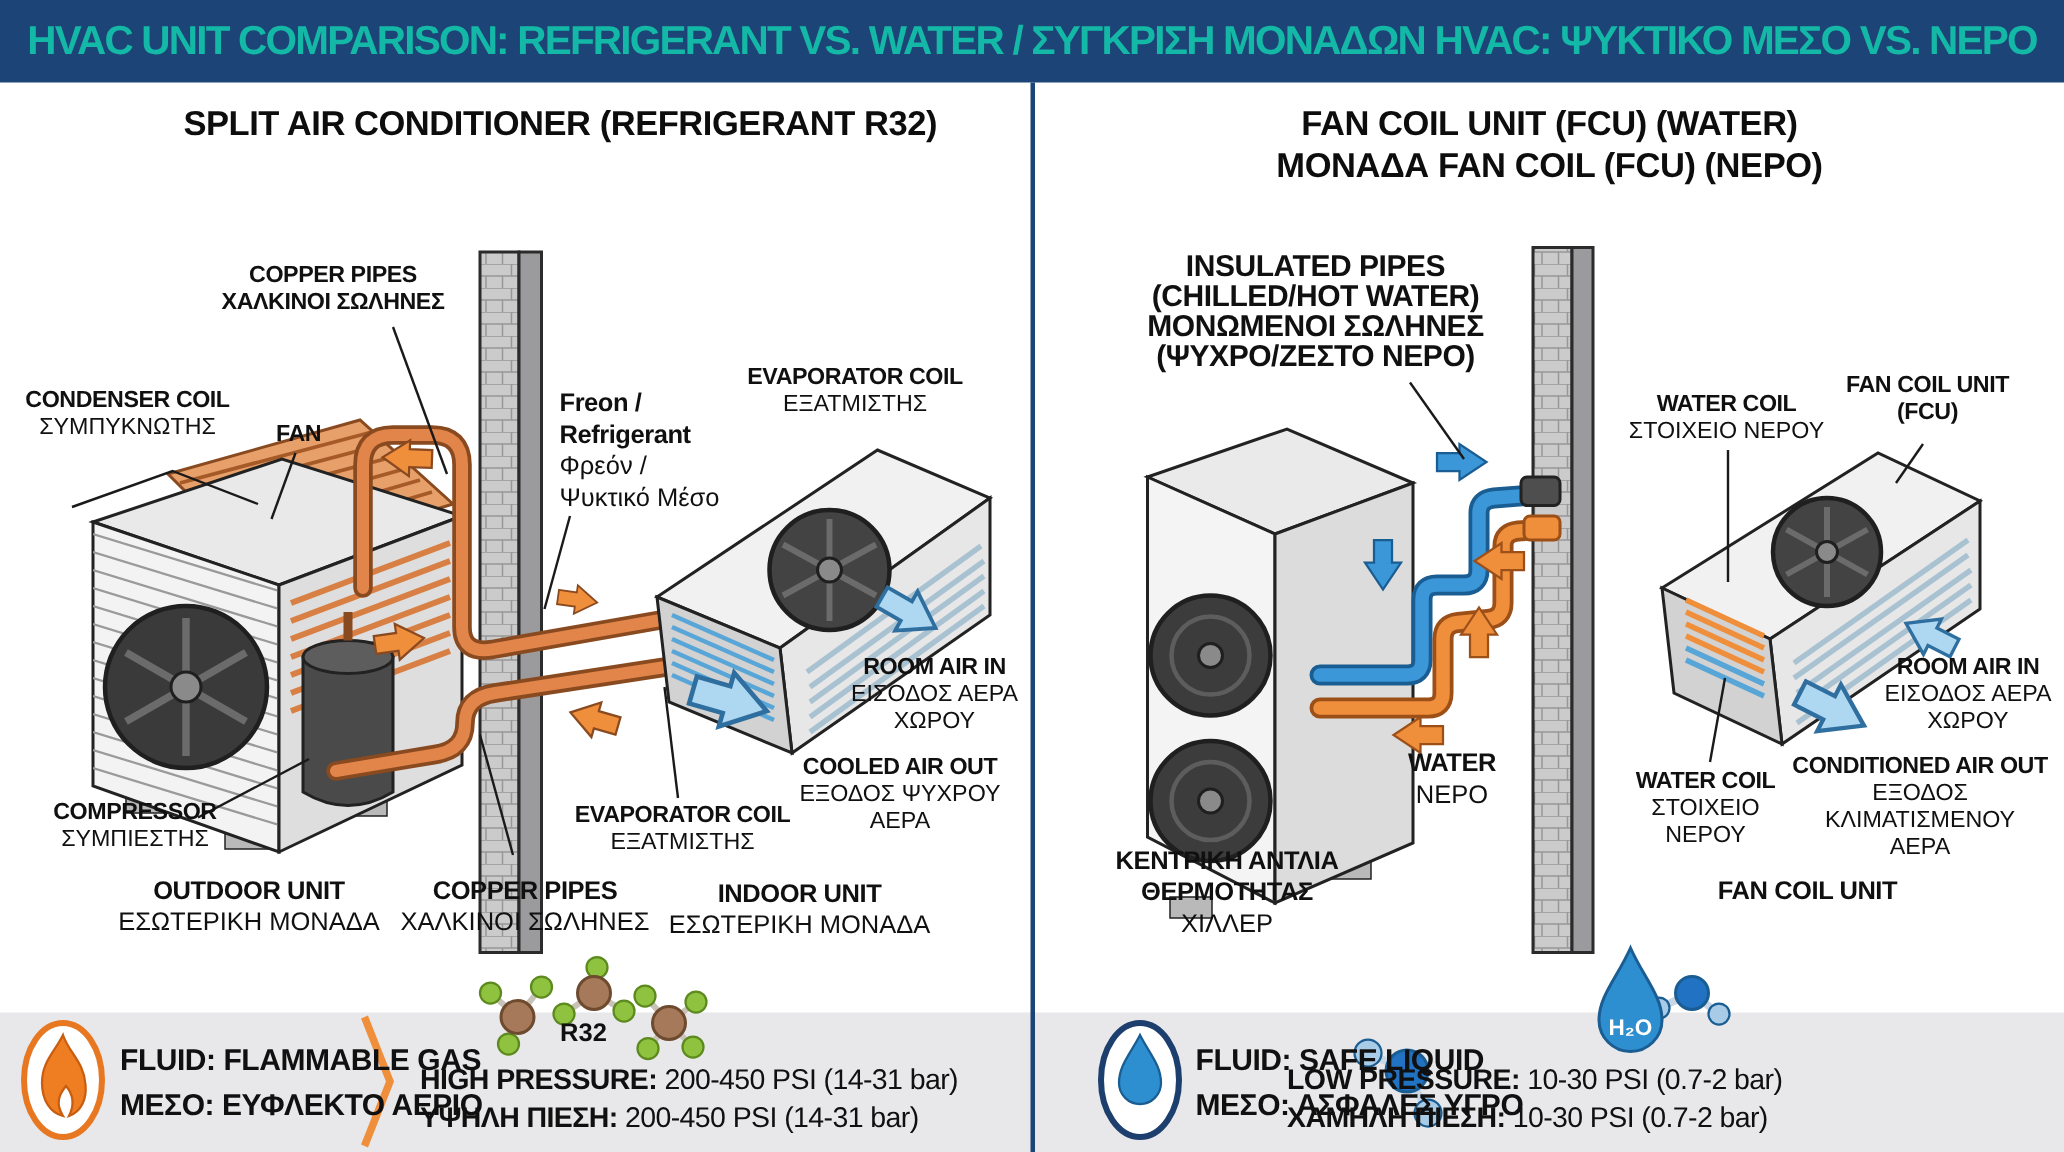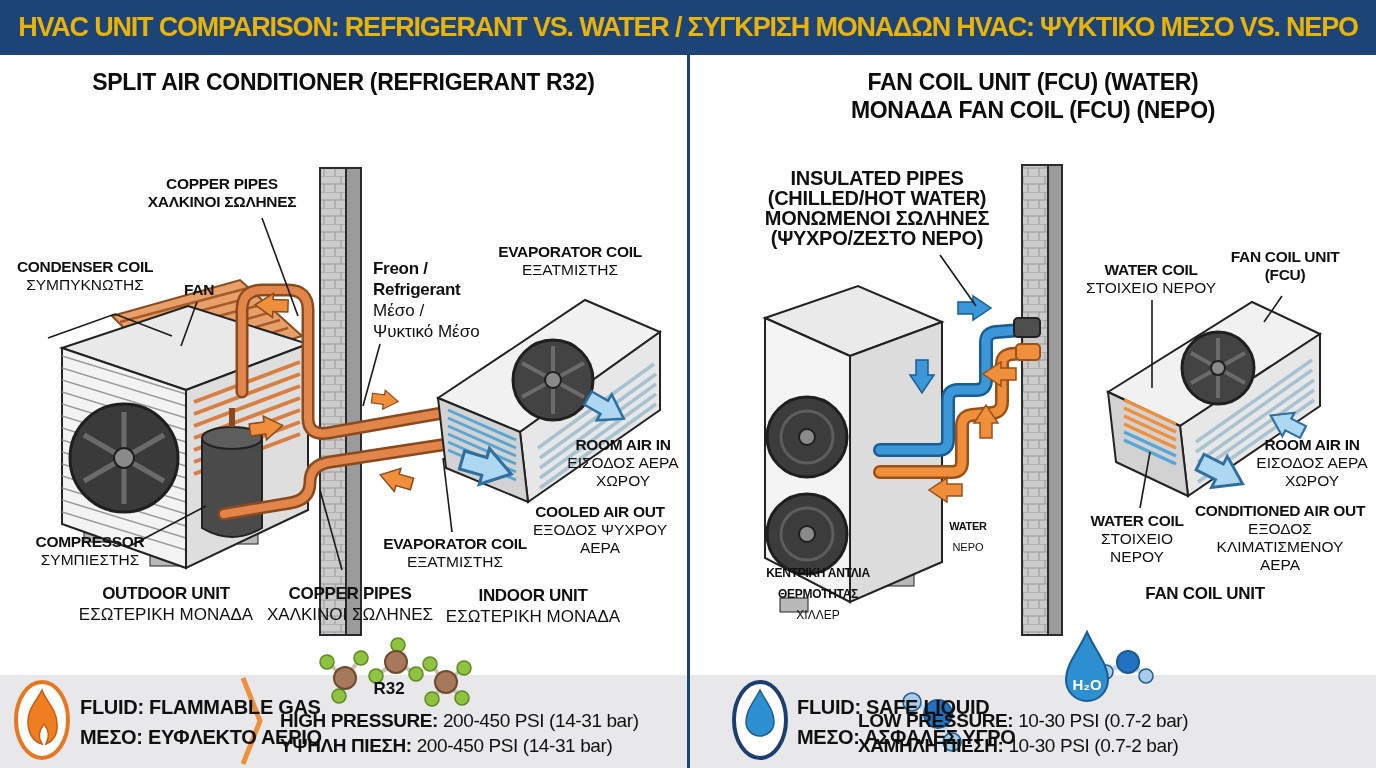--- a/index.html
+++ b/index.html
@@ -2,30 +2,30 @@
 <html><head>
 <meta charset="utf-8">
 <style>
   html,body{margin:0;padding:0;}
   body{
     width:1376px;height:768px;position:relative;background:#ffffff;
     font-family:"Liberation Sans", sans-serif;overflow:hidden;color:#101010;
   }
   .header{
     position:absolute;left:0;top:0;width:1376px;height:55px;background:#1d4477;
-    color:#eab308;display:flex;align-items:center;justify-content:center;
+    color:#14b8a6;display:flex;align-items:center;justify-content:center;
     font-weight:bold;font-size:27px;letter-spacing:-1.2px;white-space:nowrap;
   }
   .divider{position:absolute;left:687px;top:55px;width:3px;height:713px;background:#1d4477;}
   .footer-strip{position:absolute;left:0;top:675px;width:1376px;height:93px;background:#e8e8ea;}
   .panel-title{
     position:absolute;top:68px;text-align:center;font-weight:bold;font-size:23px;
     letter-spacing:-0.6px;line-height:28px;color:#0d0d0d;
   }
-  #title-left{left:0;width:687px;}
+  #title-left{left:0;width:687px;padding-left:30px;}
   #title-right{left:690px;width:686px;}
   svg.diagram{position:absolute;left:0;top:0;width:1376px;height:768px;pointer-events:none;z-index:2;}
   .lbl{
     position:absolute;transform:translateX(-50%);text-align:center;font-size:15.5px;
     line-height:18px;white-space:nowrap;z-index:3;
   }
   .lbl.la{transform:none;text-align:left;}
   .b{font-weight:bold;letter-spacing:-0.3px;display:block;}
   .r{font-weight:normal;display:block;}
   .fluid-text{
@@ -279,21 +279,21 @@
 <div class="lbl" style="left:85px;top:258px;">
   <span class="b">CONDENSER COIL</span>
   <span class="r">ΣΥΜΠΥΚΝΩΤΗΣ</span>
 </div>
 <div class="lbl" style="left:199px;top:281px;">
   <span class="b">FAN</span>
 </div>
 <div class="lbl la" style="left:373px;top:258px;font-size:17px;line-height:21px;">
   <span class="b">Freon /</span>
   <span class="b">Refrigerant</span>
-  <span class="r">Μέσο /</span>
+  <span class="r">Φρεόν /</span>
   <span class="r">Ψυκτικό Μέσο</span>
 </div>
 <div class="lbl" style="left:570px;top:243px;">
   <span class="b">EVAPORATOR COIL</span>
   <span class="r">ΕΞΑΤΜΙΣΤΗΣ</span>
 </div>
 <div class="lbl" style="left:623px;top:436px;">
   <span class="b">ROOM AIR IN</span>
   <span class="r">ΕΙΣΟΔΟΣ ΑΕΡΑ</span>
   <span class="r">ΧΩΡΟΥ</span>
@@ -331,41 +331,41 @@
   <span class="b">(ΨΥΧΡΟ/ΖΕΣΤΟ ΝΕΡΟ)</span>
 </div>
 <div class="lbl" style="left:1151px;top:261px;">
   <span class="b">WATER COIL</span>
   <span class="r">ΣΤΟΙΧΕΙΟ ΝΕΡΟΥ</span>
 </div>
 <div class="lbl" style="left:1285px;top:248px;">
   <span class="b">FAN COIL UNIT</span>
   <span class="b">(FCU)</span>
 </div>
-<div class="lbl" style="left:968px;top:516px;font-size:11px;line-height:21px;">
+<div class="lbl" style="left:968px;top:498px;font-size:17px;line-height:21px;">
   <span class="b">WATER</span>
   <span class="r">ΝΕΡΟ</span>
 </div>
 <div class="lbl" style="left:1137px;top:512px;">
   <span class="b">WATER COIL</span>
   <span class="r">ΣΤΟΙΧΕΙΟ</span>
   <span class="r">ΝΕΡΟΥ</span>
 </div>
 <div class="lbl" style="left:1312px;top:436px;">
   <span class="b">ROOM AIR IN</span>
   <span class="r">ΕΙΣΟΔΟΣ ΑΕΡΑ</span>
   <span class="r">ΧΩΡΟΥ</span>
 </div>
 <div class="lbl" style="left:1280px;top:502px;">
   <span class="b">CONDITIONED AIR OUT</span>
   <span class="r">ΕΞΟΔΟΣ</span>
   <span class="r">ΚΛΙΜΑΤΙΣΜΕΝΟΥ</span>
   <span class="r">ΑΕΡΑ</span>
 </div>
-<div class="lbl" style="left:818px;top:563px;font-size:12px;line-height:21px;">
+<div class="lbl" style="left:818px;top:563px;font-size:17px;line-height:21px;">
   <span class="b">ΚΕΝΤΡΙΚΗ ΑΝΤΛΙΑ</span>
   <span class="b">ΘΕΡΜΟΤΗΤΑΣ</span>
   <span class="r">ΧΙΛΛΕΡ</span>
 </div>
 <div class="lbl" style="left:1205px;top:583px;font-size:17px;line-height:21px;">
   <span class="b">FAN COIL UNIT</span>
 </div>
 
 <div class="fluid-text" style="left:80px;top:692px;">
   <span class="b">FLUID: FLAMMABLE GAS</span>

